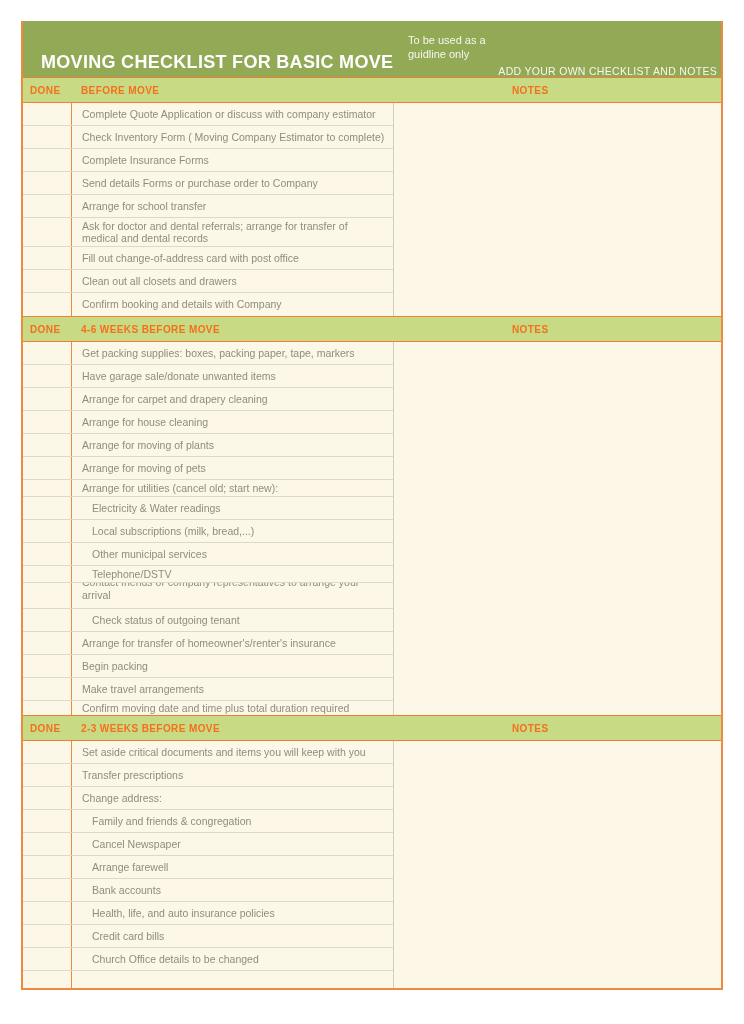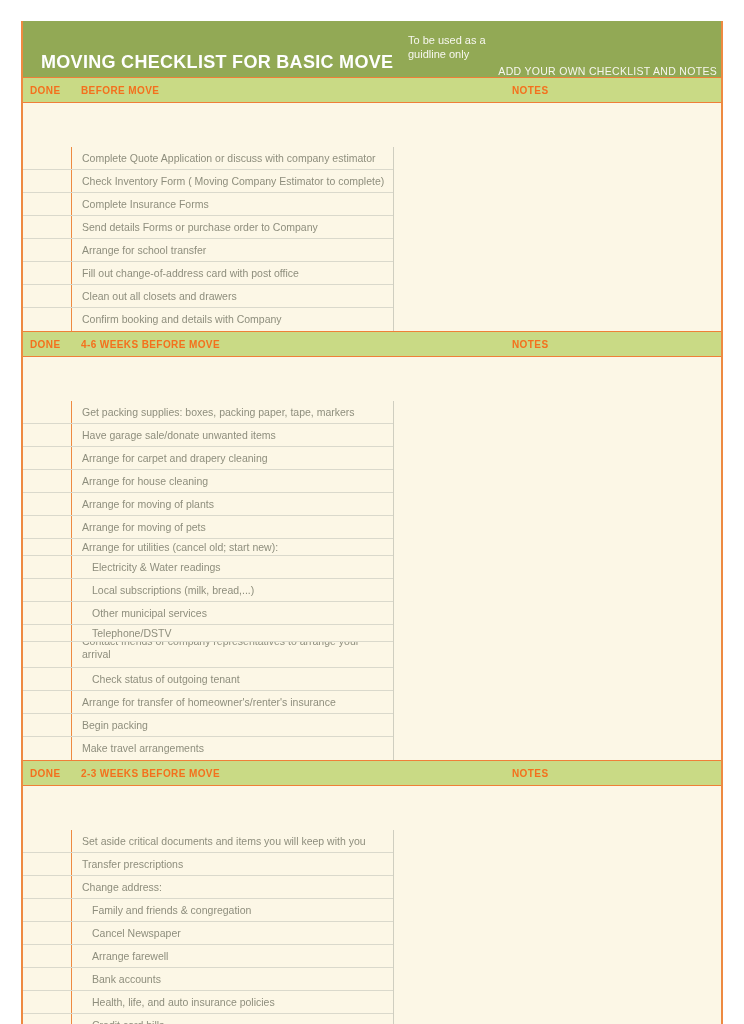--- a/index.html
+++ b/index.html
@@ -22,21 +22,21 @@
 
   
   .secbar { display: flex; align-items: center; height: 26px; background: #C9DA85;
             border-top: 1.5px solid #EF7F38; border-bottom: 1.5px solid #EF7F38;
             color: #F4701D; font-weight: 700; font-size: 10px; letter-spacing: 0.4px; }
   .done-label  { width: 51px;  padding-left: 7px; }
   .sec-title   { width: 318px; padding-left: 7px; white-space: nowrap; }
   .notes-label { flex: 1; padding-left: 120px; }
 
   
-  .secbody { display: flex; margin-top: 44px; }
+  .secbody { display: flex; }
   .rows { width: 369.5px; }
   .row  { display: flex; height: 23px; border-bottom: 1px solid #DAD9CC; }
   .row:last-child { border-bottom: none; }
   .cb   { width: 49px; border-right: 1.5px solid #EE8A41; }
   .task { flex: 1; display: flex; align-items: center; overflow: hidden;
           padding: 0 8px 0 10px; color: #8E8E7D; font-size: 10.5px; }
   .task-text { line-height: 12.5px; }
   .task.indent { padding-left: 20px; }
 
   
@@ -99,20 +99,26 @@
     </div>
   </div>
 
   <div class="row">
     <div class="cb"></div>
     <div class="task">
       <span class="task-text">Arrange for school transfer</span>
     </div>
   </div>
 
+  <div class="row tall">
+    <div class="cb"></div>
+    <div class="task">
+      <span class="task-text">Ask for doctor and dental referrals; arrange for transfer of medical and dental records</span>
+    </div>
+  </div>
 
   <div class="row">
     <div class="cb"></div>
     <div class="task">
       <span class="task-text">Fill out change-of-address card with post office</span>
     </div>
   </div>
 
   <div class="row">
     <div class="cb"></div>
@@ -245,20 +251,26 @@
     </div>
   </div>
 
   <div class="row">
     <div class="cb"></div>
     <div class="task">
       <span class="task-text">Make travel arrangements</span>
     </div>
   </div>
 
+  <div class="row tight">
+    <div class="cb"></div>
+    <div class="task">
+      <span class="task-text">Confirm moving date and time plus total duration required</span>
+    </div>
+  </div>
 </div>
       <div class="notes-cell"></div>
     </div>
   </section>
 
   <section class="section">
     <div class="secbar">
       <div class="done-label">DONE</div>
       <div class="sec-title">2-3 WEEKS BEFORE MOVE</div>
       <div class="notes-label">NOTES</div>

